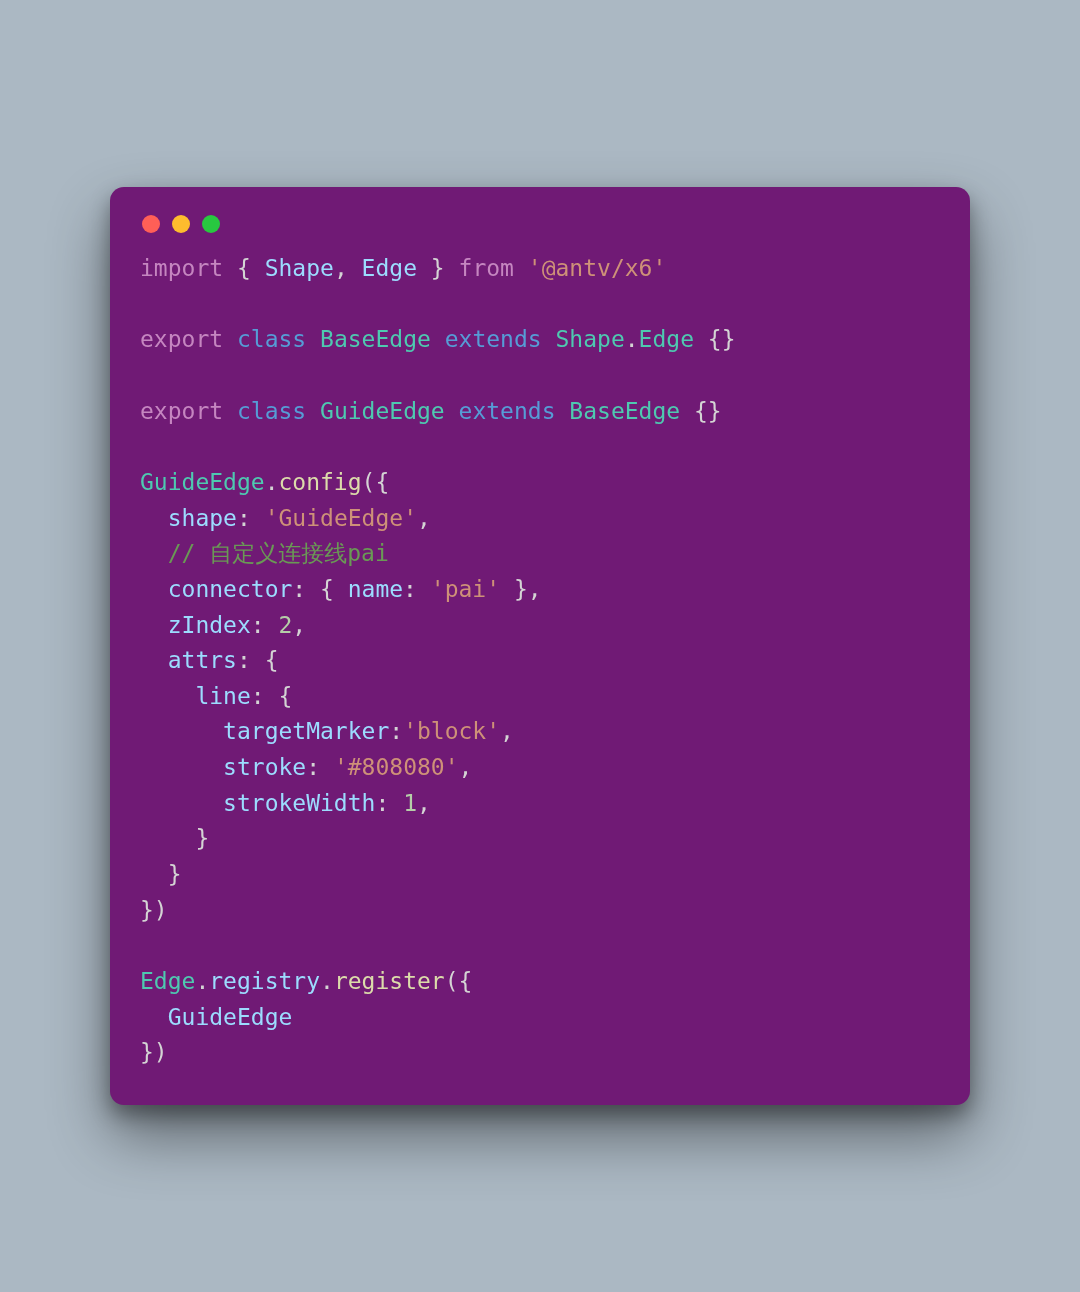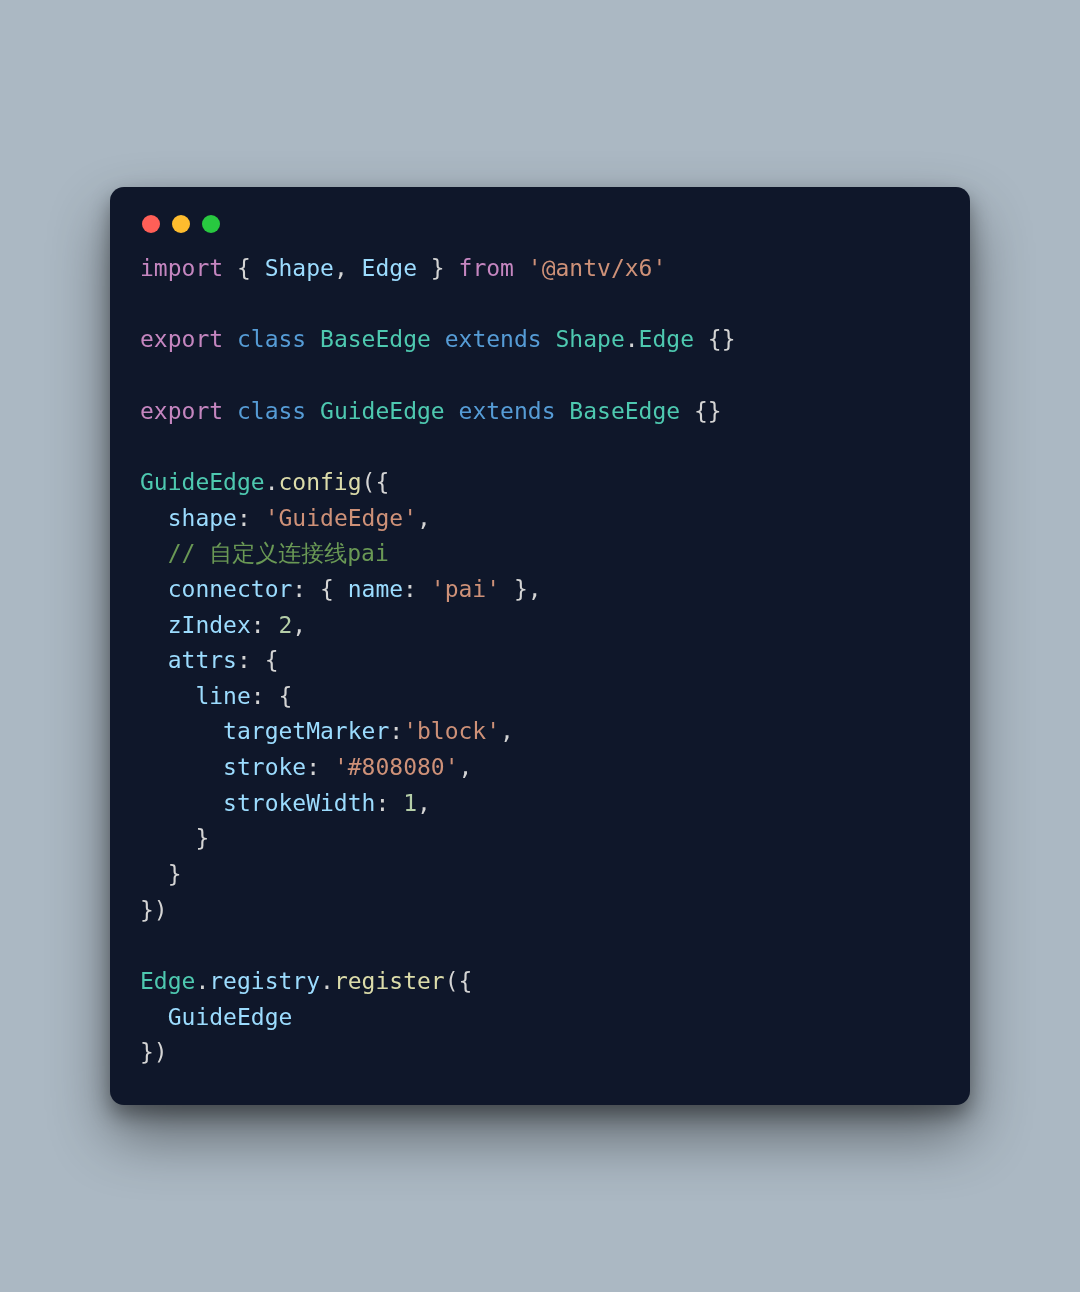--- a/index.html
+++ b/index.html
@@ -12,21 +12,21 @@
   }
   .stage {
     width: 1080px;
     height: 1292px;
     display: flex;
     align-items: center;
     justify-content: center;
   }
   .window {
     width: 860px;
-    background: #0f172a;
+    background: #701a75;
     border-radius: 14px;
     box-shadow: 0 30px 60px rgba(0,0,0,0.45), 0 10px 20px rgba(0,0,0,0.35);
     padding: 26px 30px 34px 30px;
     box-sizing: border-box;
   }
   .traffic {
     display: flex;
     gap: 12px;
     padding: 2px 0 18px 2px;
   }

